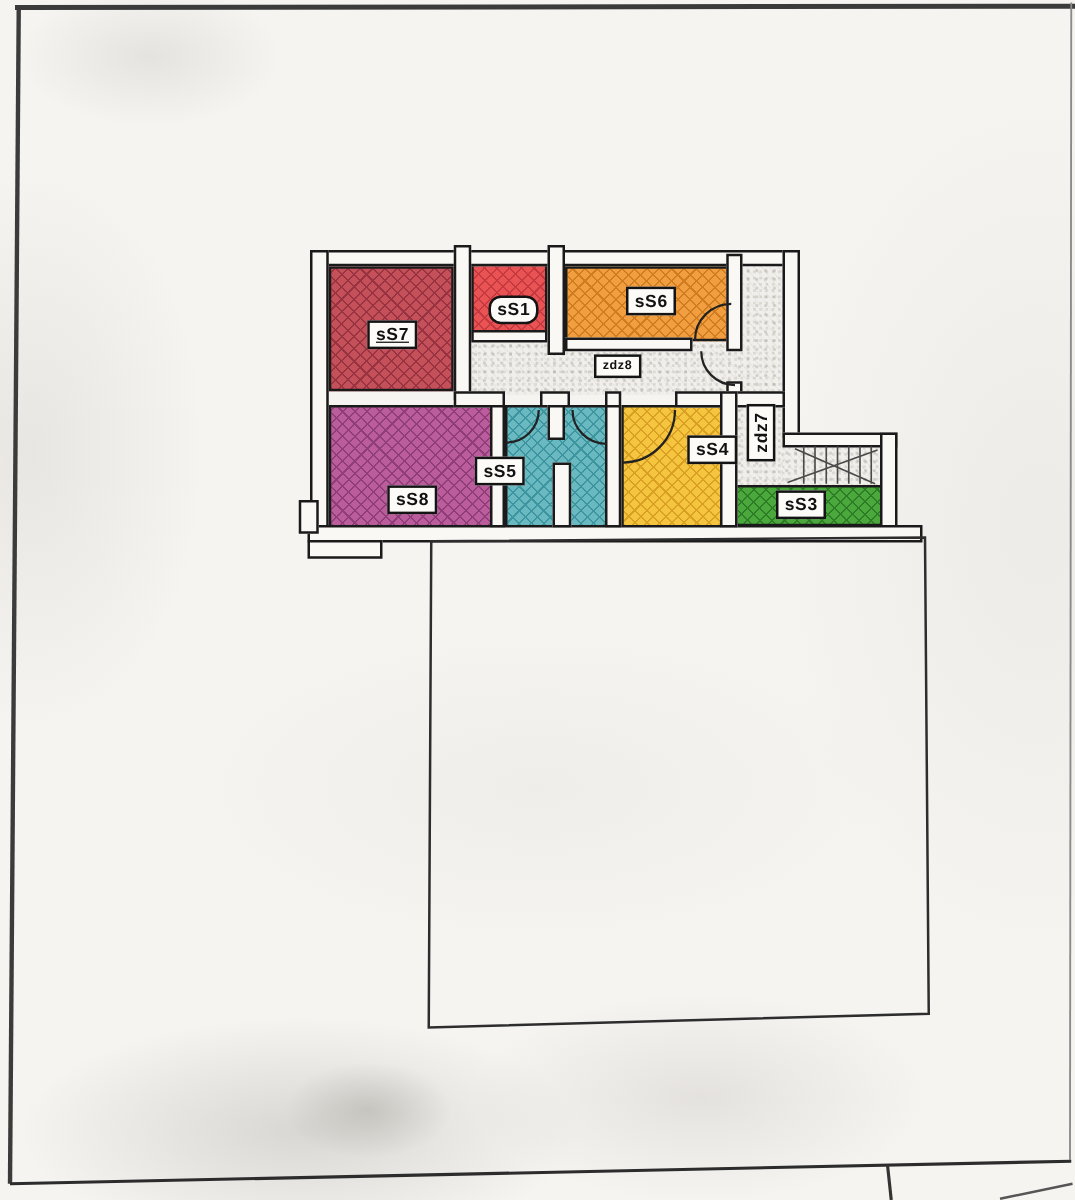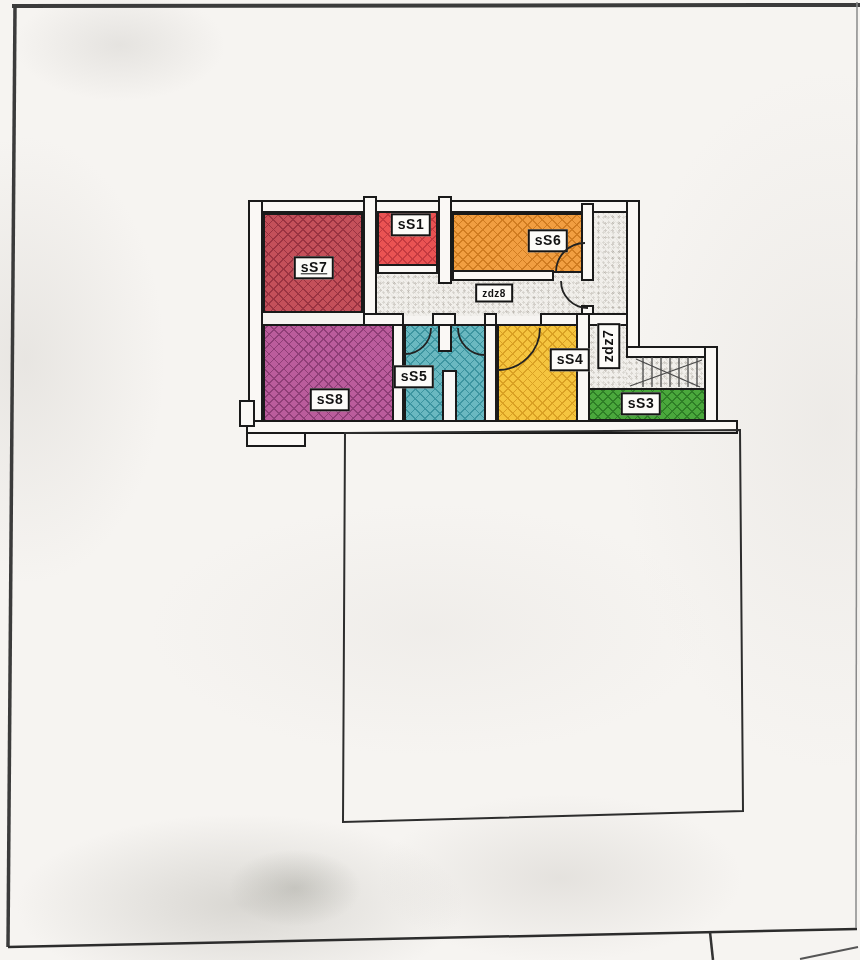--- a/index.html
+++ b/index.html
@@ -73,24 +73,24 @@
     <div class="w" style="left:432px;top:313px;width:24px;height:13px;"></div>
     <div class="w" style="left:484px;top:313px;width:13px;height:13px;"></div>
     <div class="w" style="left:540px;top:313px;width:88px;height:13px;"></div>
     <div class="w" style="left:392px;top:324px;width:12px;height:98px;"></div>
     <div class="w" style="left:484px;top:324px;width:13px;height:98px;"></div>
     <div class="w" style="left:576px;top:313px;width:14px;height:109px;"></div>
     <div class="w" style="left:438px;top:324px;width:14px;height:28px;"></div>
     <div class="w" style="left:442px;top:370px;width:15px;height:52px;"></div>
 
     <div class="lbl" style="left:314px;top:268px;text-decoration:underline;">sS7</div>
-    <div class="lbl" style="left:411px;top:225px;">sS1</div>
-    <div class="lbl" style="left:548px;top:241px;">sS6</div>
+    <div class="lbl" style="left:411px;top:248px;border-radius:10px;">sS1</div>
+    <div class="lbl" style="left:521px;top:241px;">sS6</div>
     <div class="lbl" style="left:330px;top:400px;">sS8</div>
-    <div class="lbl" style="left:414px;top:377px;">sS5</div>
+    <div class="lbl" style="left:400px;top:377px;">sS5</div>
     <div class="lbl" style="left:536px;top:360px;margin-left:34px;">sS4</div>
     <div class="lbl" style="left:615px;top:404px;margin-left:26px;">sS3</div>
     <div class="lbl big" style="left:494px;top:293px;">zdz8</div>
     <div class="lbl rot" style="left:609px;top:346px;">zdz7</div>
   </div>
 
   <svg class="overlay" width="860" height="960" viewBox="0 0 860 960">
 
     <path d="M556,272 A29,29 0 0 1 585,243" fill="none" stroke="#222" stroke-width="1.8"></path>
     <path d="M561,281 A27,27 0 0 0 588,308" fill="none" stroke="#222" stroke-width="1.8"></path>

